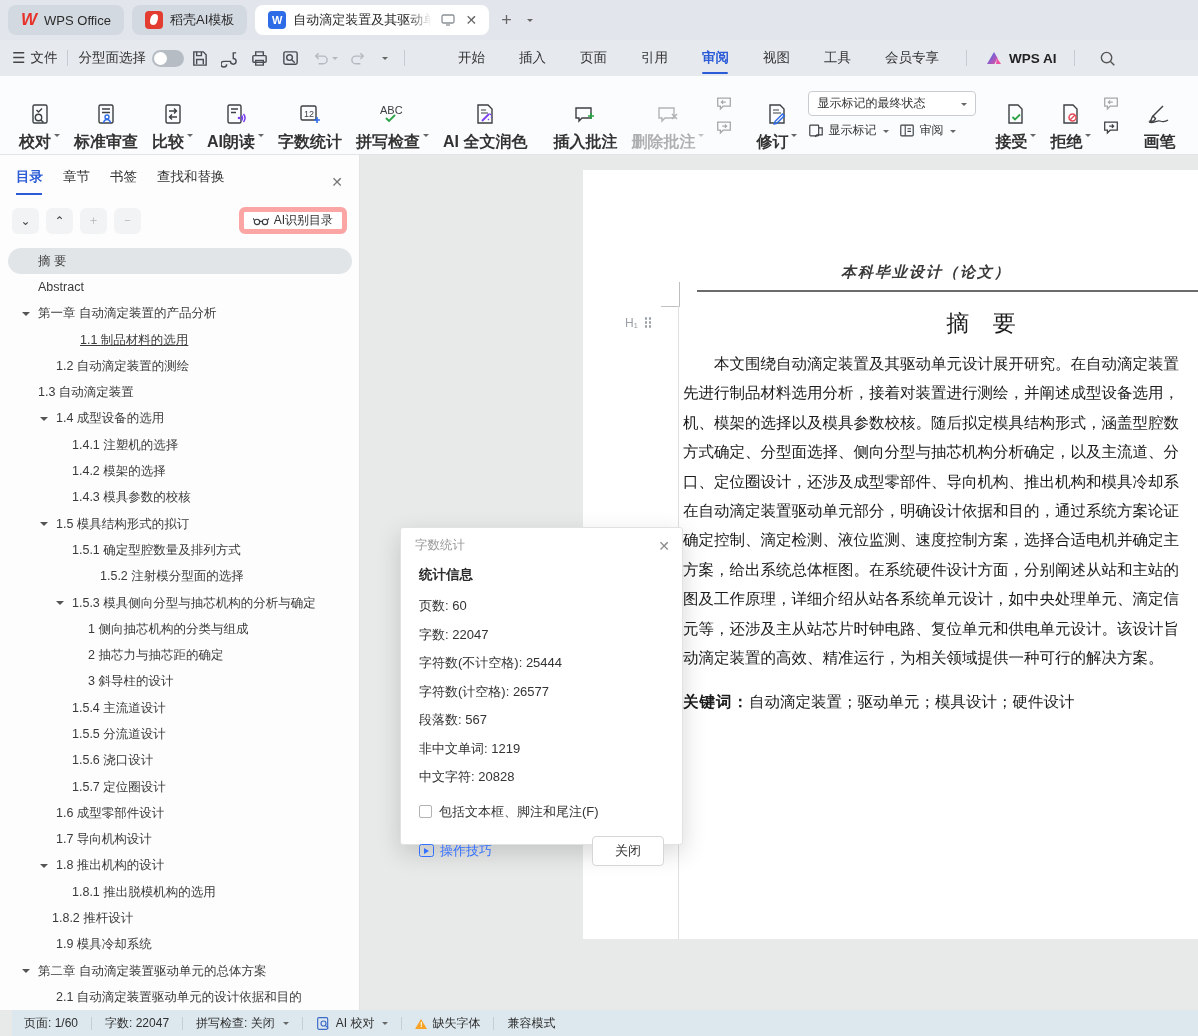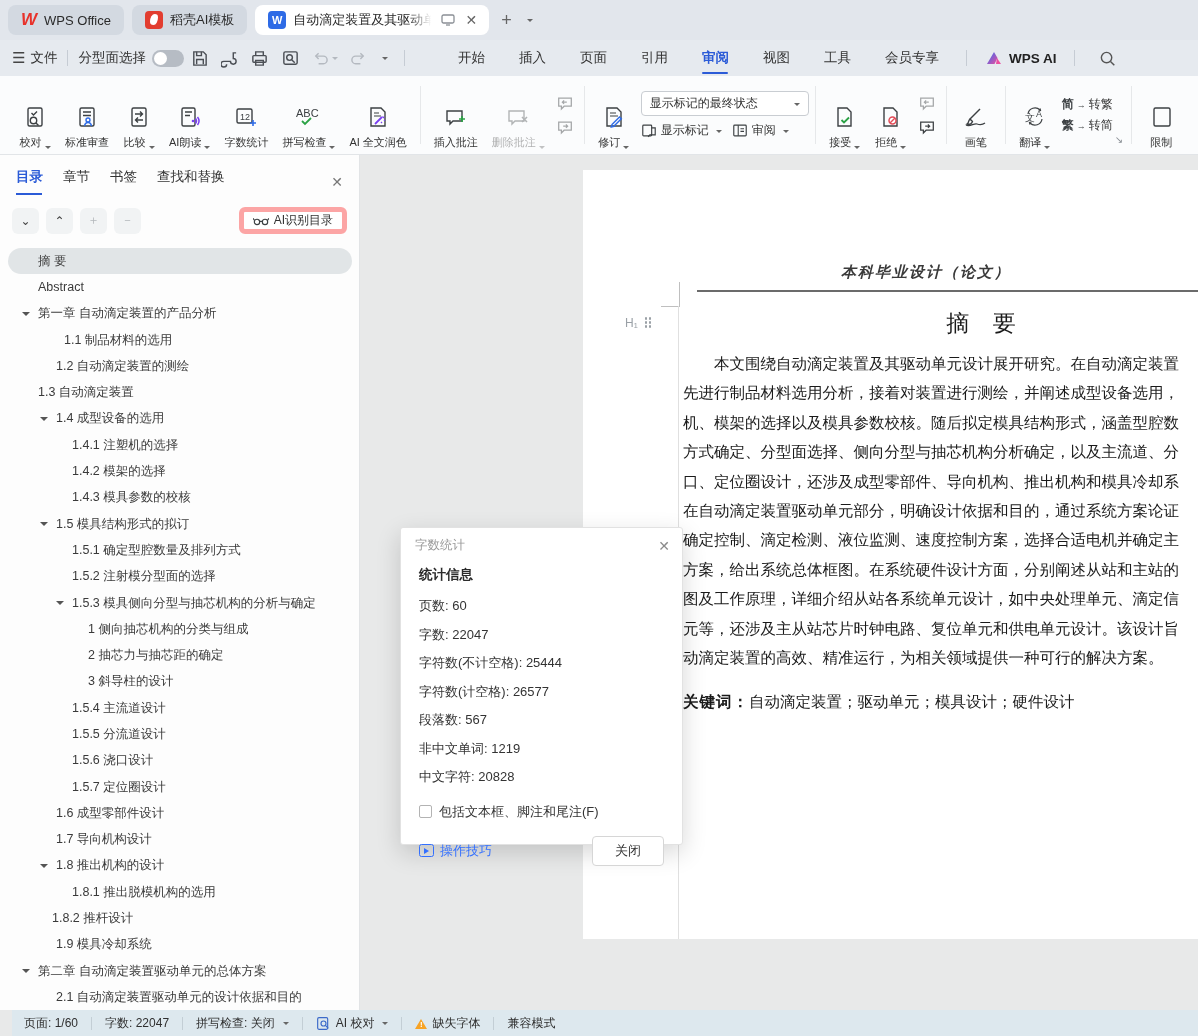--- a/index.html
+++ b/index.html
@@ -36,21 +36,21 @@
   .menu-item.active { color:#2b5bd7; font-weight:bold; }
   .menu-item.active::after { content:""; position:absolute; left:50%; transform:translateX(-50%); bottom:1px; width:26px; height:2.5px; background:#2b5bd7; border-radius:2px; }
   .wpsai { display:flex; align-items:center; gap:6px; font-weight:bold; color:#222; margin:0 8px; }
   .search-btn { margin-left:14px; }
 
   
   .ribbon { position:absolute; left:0; top:76px; width:1198px; height:79px; background:#fbfcfd; border-bottom:1px solid #e2e5e8; display:flex; align-items:center; padding-left:6px; overflow:hidden; }
   .rgroup { display:flex; align-items:center; height:64px; padding:0 6px; }
   .rdiv { width:1px; height:58px; background:#e6e8ea; }
   .rbtn { display:flex; flex-direction:column; align-items:center; justify-content:center; gap:5px; padding:4px 7px; border-radius:4px; min-width:46px; }
-  .rbtn .lbl { font-size:11px; color:#333; white-space:nowrap; display:flex; align-items:flex-end; }
+  .rbtn .lbl { font-size:16px; color:#333; white-space:nowrap; display:flex; align-items:flex-start;font-weight:bold; }
   .rbtn.disabled { opacity:.38; }
   .ric { height:26px; display:flex; align-items:center;margin-top:24px; }
   .smallcol { display:flex; flex-direction:column; gap:9px; padding:0 4px; }
   .midcol { display:flex; flex-direction:column; gap:6px; margin-left:4px; }
   .mk-select { width:168px; height:25px; border:1px solid #c9cdd2; border-radius:4px; background:#fff; font-size:12px; color:#333; display:flex; align-items:center; padding:0 8px; justify-content:space-between; }
   .mk-row { display:flex; gap:10px; align-items:center; }
   .sbtn { display:flex; align-items:center; gap:4px; font-size:12px; color:#333; }
   .zh2 { display:flex; flex-direction:column; gap:4px; font-size:12px; color:#333; padding:0 4px; }
   .zh2 .row { display:flex; align-items:center; gap:3px; }
   .glyphbox { font-size:12px; font-weight:bold; color:#3c4043; }
@@ -503,21 +503,21 @@
       <div class="toc-row sel" style="padding-left: 30px;">
         <span>摘  要</span>
       </div>
       <div class="toc-row" style="padding-left: 38px;">
         <span>Abstract</span>
       </div>
       <div class="toc-row" style="padding-left: 38px;">
         <span class="arr" style="left: 22px;"></span>
         <span>第一章 自动滴定装置的产品分析</span>
       </div>
-      <div class="toc-row" style="padding-left: 64px;">
+      <div class="toc-row" style="padding-left: 80px; text-decoration: underline;">
         <span>1.1 制品材料的选用</span>
       </div>
       <div class="toc-row" style="padding-left: 56px;">
         <span>1.2 自动滴定装置的测绘</span>
       </div>
       <div class="toc-row" style="padding-left: 38px;">
         <span>1.3 自动滴定装置</span>
       </div>
       <div class="toc-row" style="padding-left: 56px;">
         <span class="arr" style="left: 40px;"></span>
@@ -532,21 +532,21 @@
       <div class="toc-row" style="padding-left: 72px;">
         <span>1.4.3 模具参数的校核</span>
       </div>
       <div class="toc-row" style="padding-left: 56px;">
         <span class="arr" style="left: 40px;"></span>
         <span>1.5 模具结构形式的拟订</span>
       </div>
       <div class="toc-row" style="padding-left: 72px;">
         <span>1.5.1 确定型腔数量及排列方式</span>
       </div>
-      <div class="toc-row" style="padding-left: 72px;">
+      <div class="toc-row" style="padding-left: 72px; margin-left: 28px;">
         <span>1.5.2 注射模分型面的选择</span>
       </div>
       <div class="toc-row" style="padding-left: 72px;">
         <span class="arr" style="left: 56px;"></span>
         <span>1.5.3 模具侧向分型与抽芯机构的分析与确定</span>
       </div>
       <div class="toc-row" style="padding-left: 88px;">
         <span>1 侧向抽芯机构的分类与组成</span>
       </div>
       <div class="toc-row" style="padding-left: 88px;">

